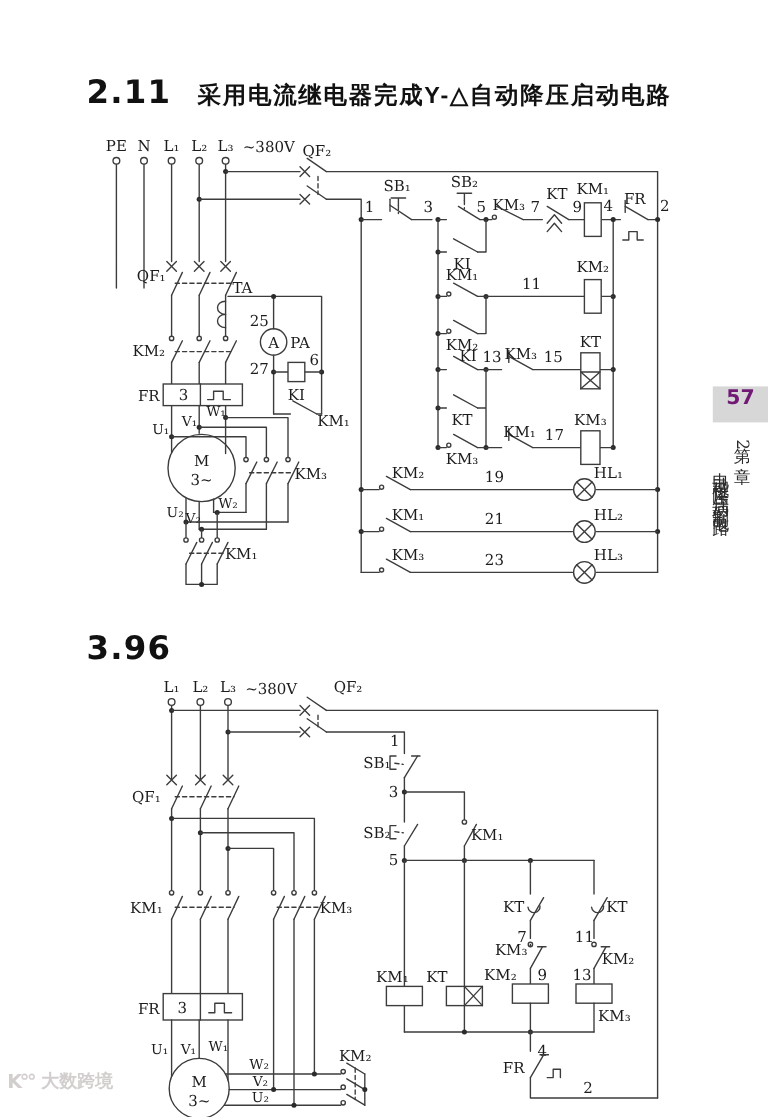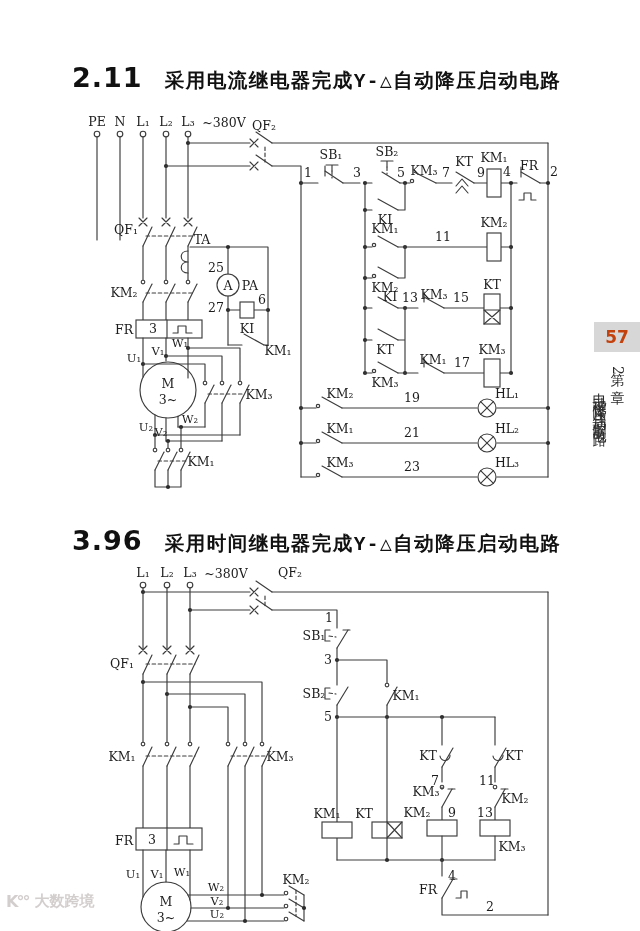--- a/index.html
+++ b/index.html
@@ -3,25 +3,25 @@
 <meta charset="utf-8">
 <style>
   html,body{margin:0;padding:0;}
   body{width:640px;height:931px;position:relative;background:#ffffff;overflow:hidden;
        font-family:"DejaVu Sans",sans-serif;}
   .page{position:absolute;inset:0;background:#fff;border-radius:23px;}
   
   .sec-head{position:absolute;left:72px;display:flex;align-items:baseline;white-space:nowrap;}
   .sec-num{font-size:27px;font-weight:bold;color:#111;letter-spacing:1px;font-family:"DejaVu Sans",sans-serif;}
   .sec-title{font-size:19.5px;font-weight:bold;color:#111;margin-left:22px;letter-spacing:1.5px;
-             font-family:Liberation Mono, monospace;}
+             font-family:Liberation Sans, sans-serif;}
   
   .page-tab{position:absolute;right:0;top:322px;width:46px;height:30px;background:#d7d7d7;
-            display:flex;align-items:center;justify-content:center;
-            font-size:17px;font-weight:bold;color:#c2410c;}
+            display:flex;align-items:flex-start;justify-content:center;
+            font-size:17px;font-weight:bold;color:#701a75;}
   .chapter-col{position:absolute;right:13px;top:362px;writing-mode:vertical-rl;
                font-family:"DejaVu Serif",serif;color:#2a2a2a;font-size:14px;letter-spacing:4px;}
   .chapter-col .t2{margin-top:20px;}
   
   .watermark{position:absolute;left:6px;top:892px;display:flex;align-items:center;gap:6px;
              color:#c9c2c2;opacity:.8;font-size:15px;font-weight:bold;}
   .watermark .logo{font-size:16px;letter-spacing:-2px;}
   
   svg{position:absolute;left:0;top:0;}
   .w{fill:none;stroke:#3c3c3c;stroke-width:1.15;stroke-linecap:round;stroke-linejoin:round;}
@@ -36,21 +36,20 @@
 
 <div class="page">
 
   <div class="sec-head" style="top:62px">
     <span class="sec-num">2.11</span>
     <span class="sec-title">采用电流继电器完成Y-△自动降压启动电路</span>
   </div>
 
   <div class="sec-head" style="top:525px">
     <span class="sec-num">3.96</span>
-    <span class="sec-title">采用时间继电器完成Y-△自动降压启动电路</span>
   </div>
 
   <svg width="640" height="515" viewBox="0 0 640 515">
     <defs>
       <g id="xm">
           <path class="w" d="M-4,-4 L4,4 M-4,4 L4,-4"></path>
         </g>
       <g id="term">
           <circle r="2.8" class="w"></circle>
         </g>

